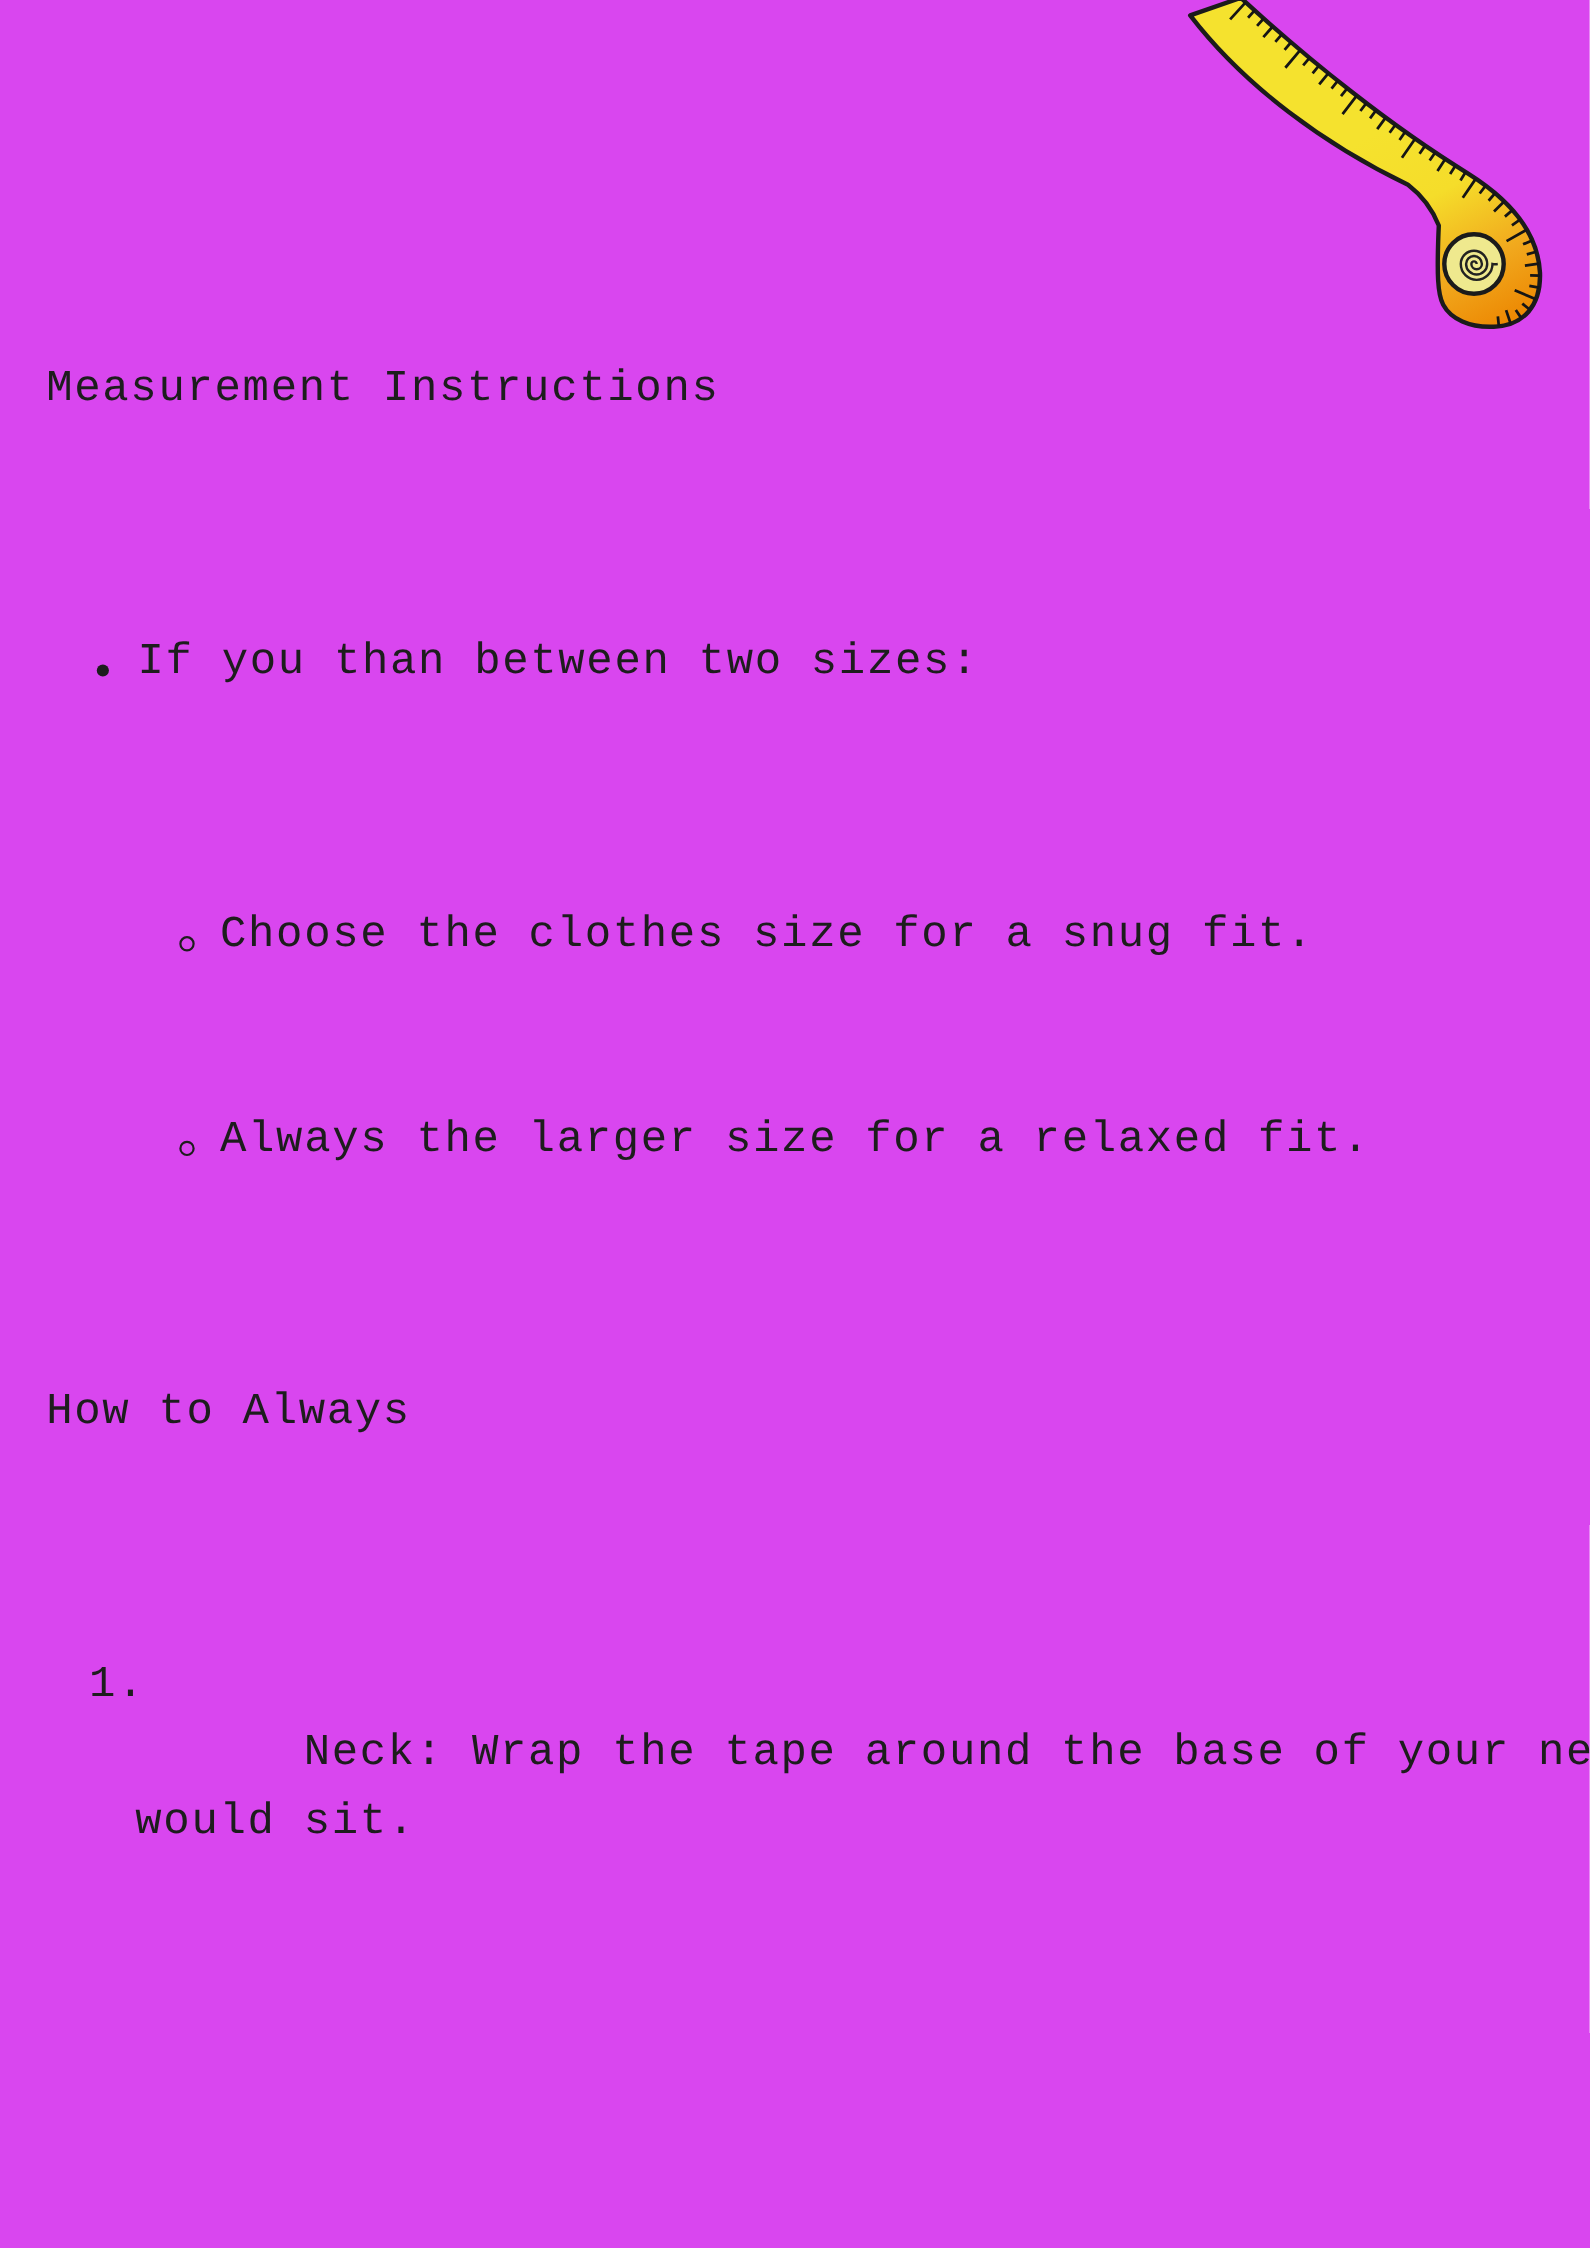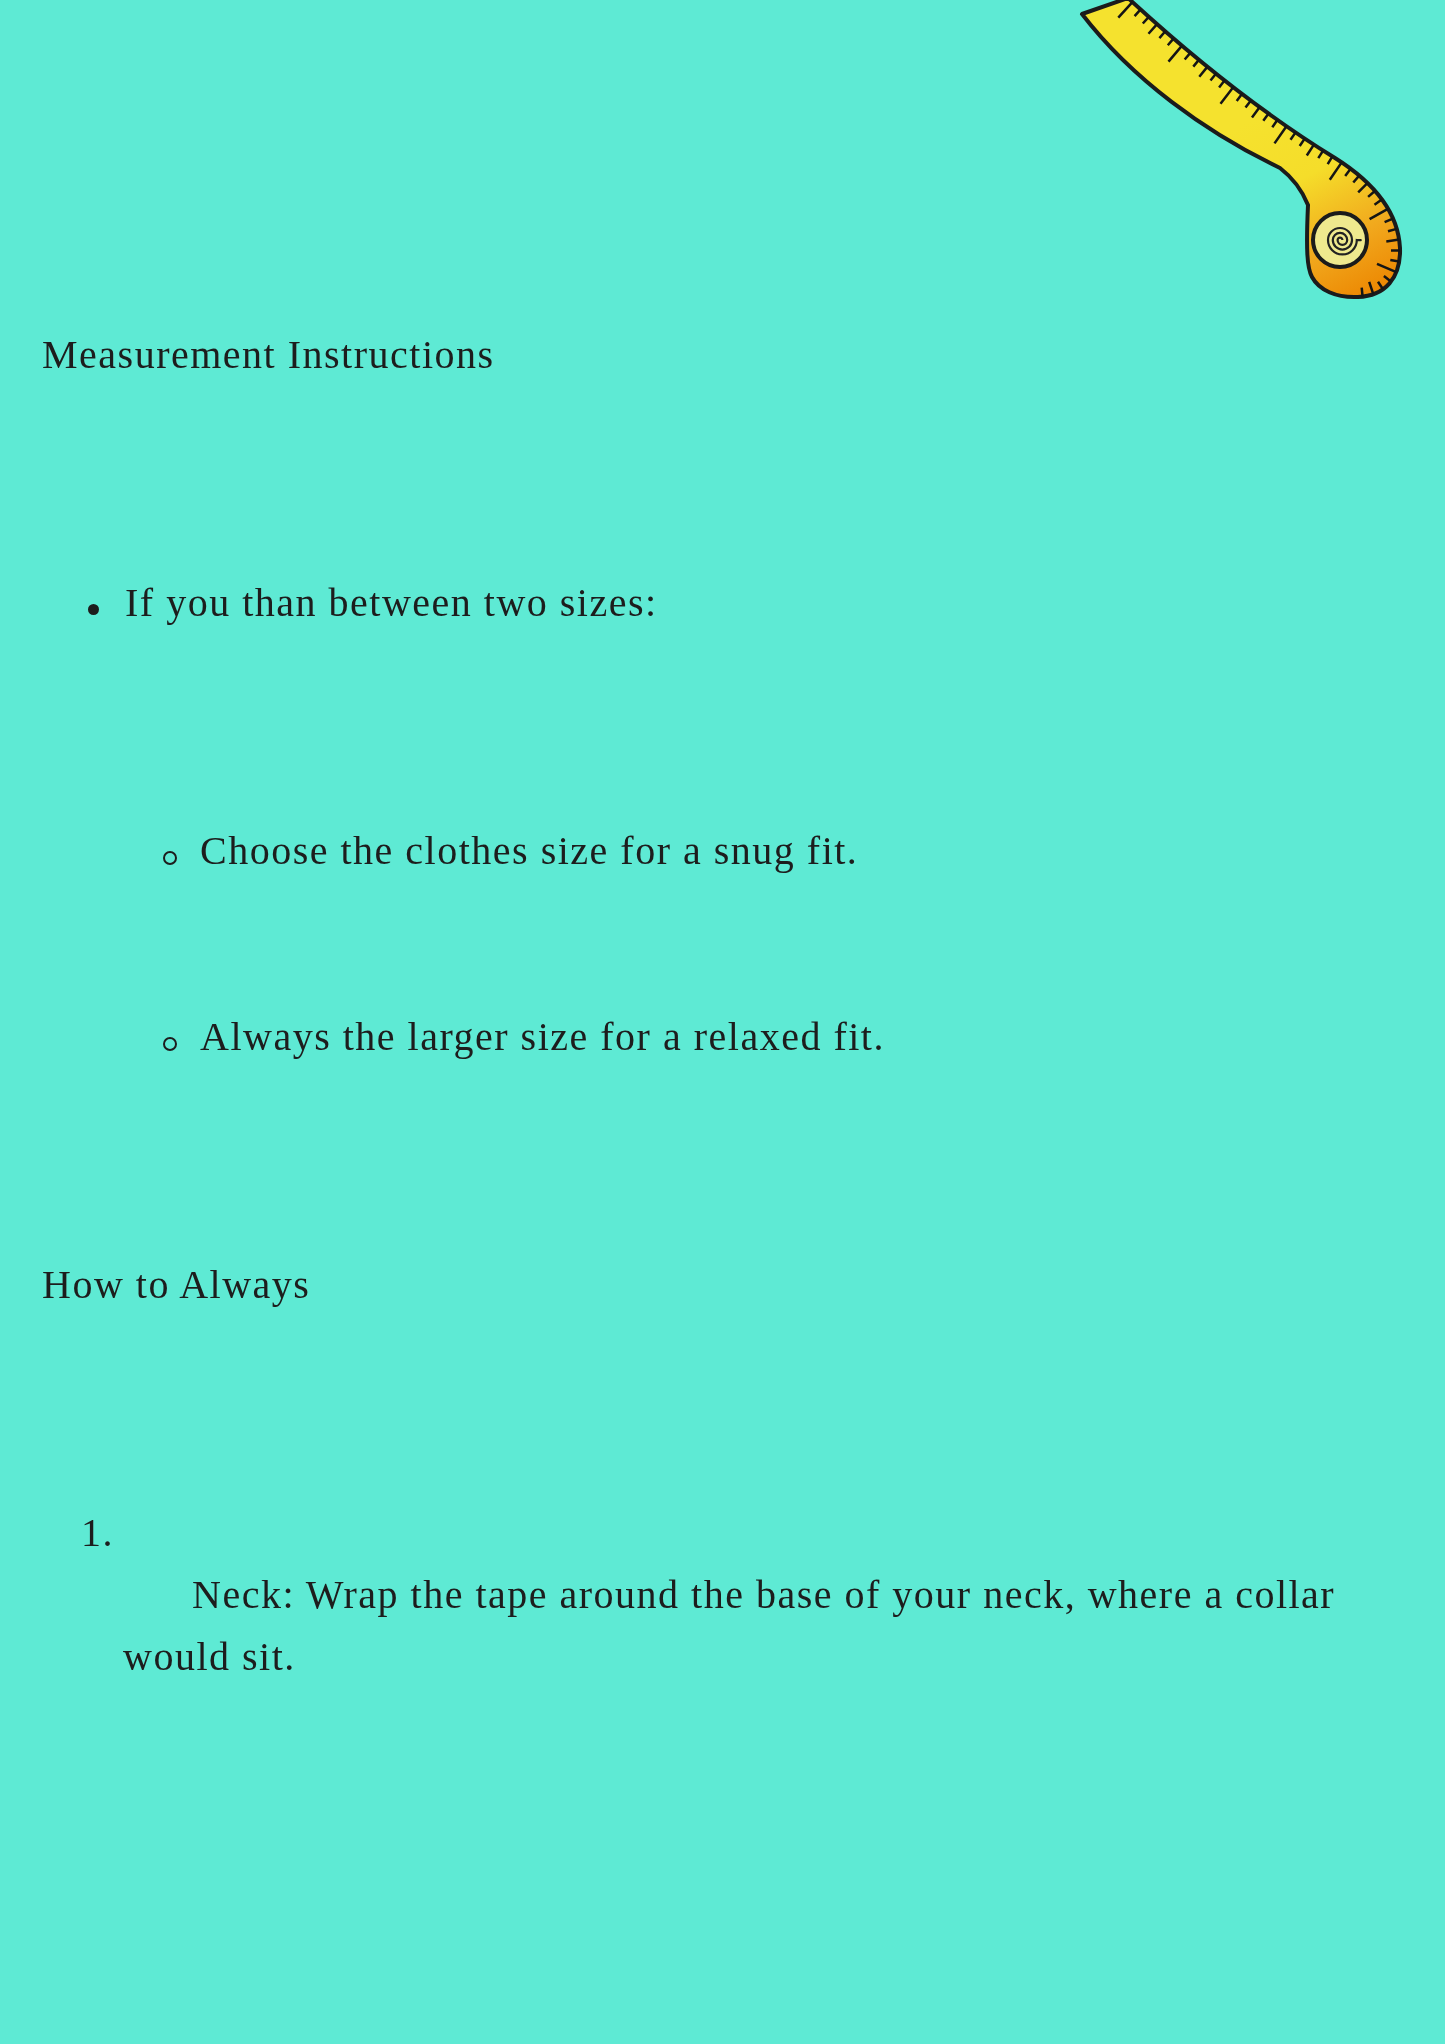--- a/index.html
+++ b/index.html
@@ -1,22 +1,22 @@
 <!DOCTYPE html>
 <html><head>
 <meta charset="utf-8">
 <style>
   html, body { margin: 0; padding: 0; }
   .page {
     position: relative;
     width: 1445px;
     height: 2044px;
-    background: #5eead4;
+    background: #d946ef;
     overflow: hidden;
-    font-family: Liberation Serif, serif;
+    font-family: Liberation Mono, monospace;
     color: #1d1d1d;
   }
   .content {
     position: absolute;
     left: 36px;
     top: 200px;
     z-index: 2;
     font-size: 40px;
     line-height: 62px;
     letter-spacing: 1.5px;

